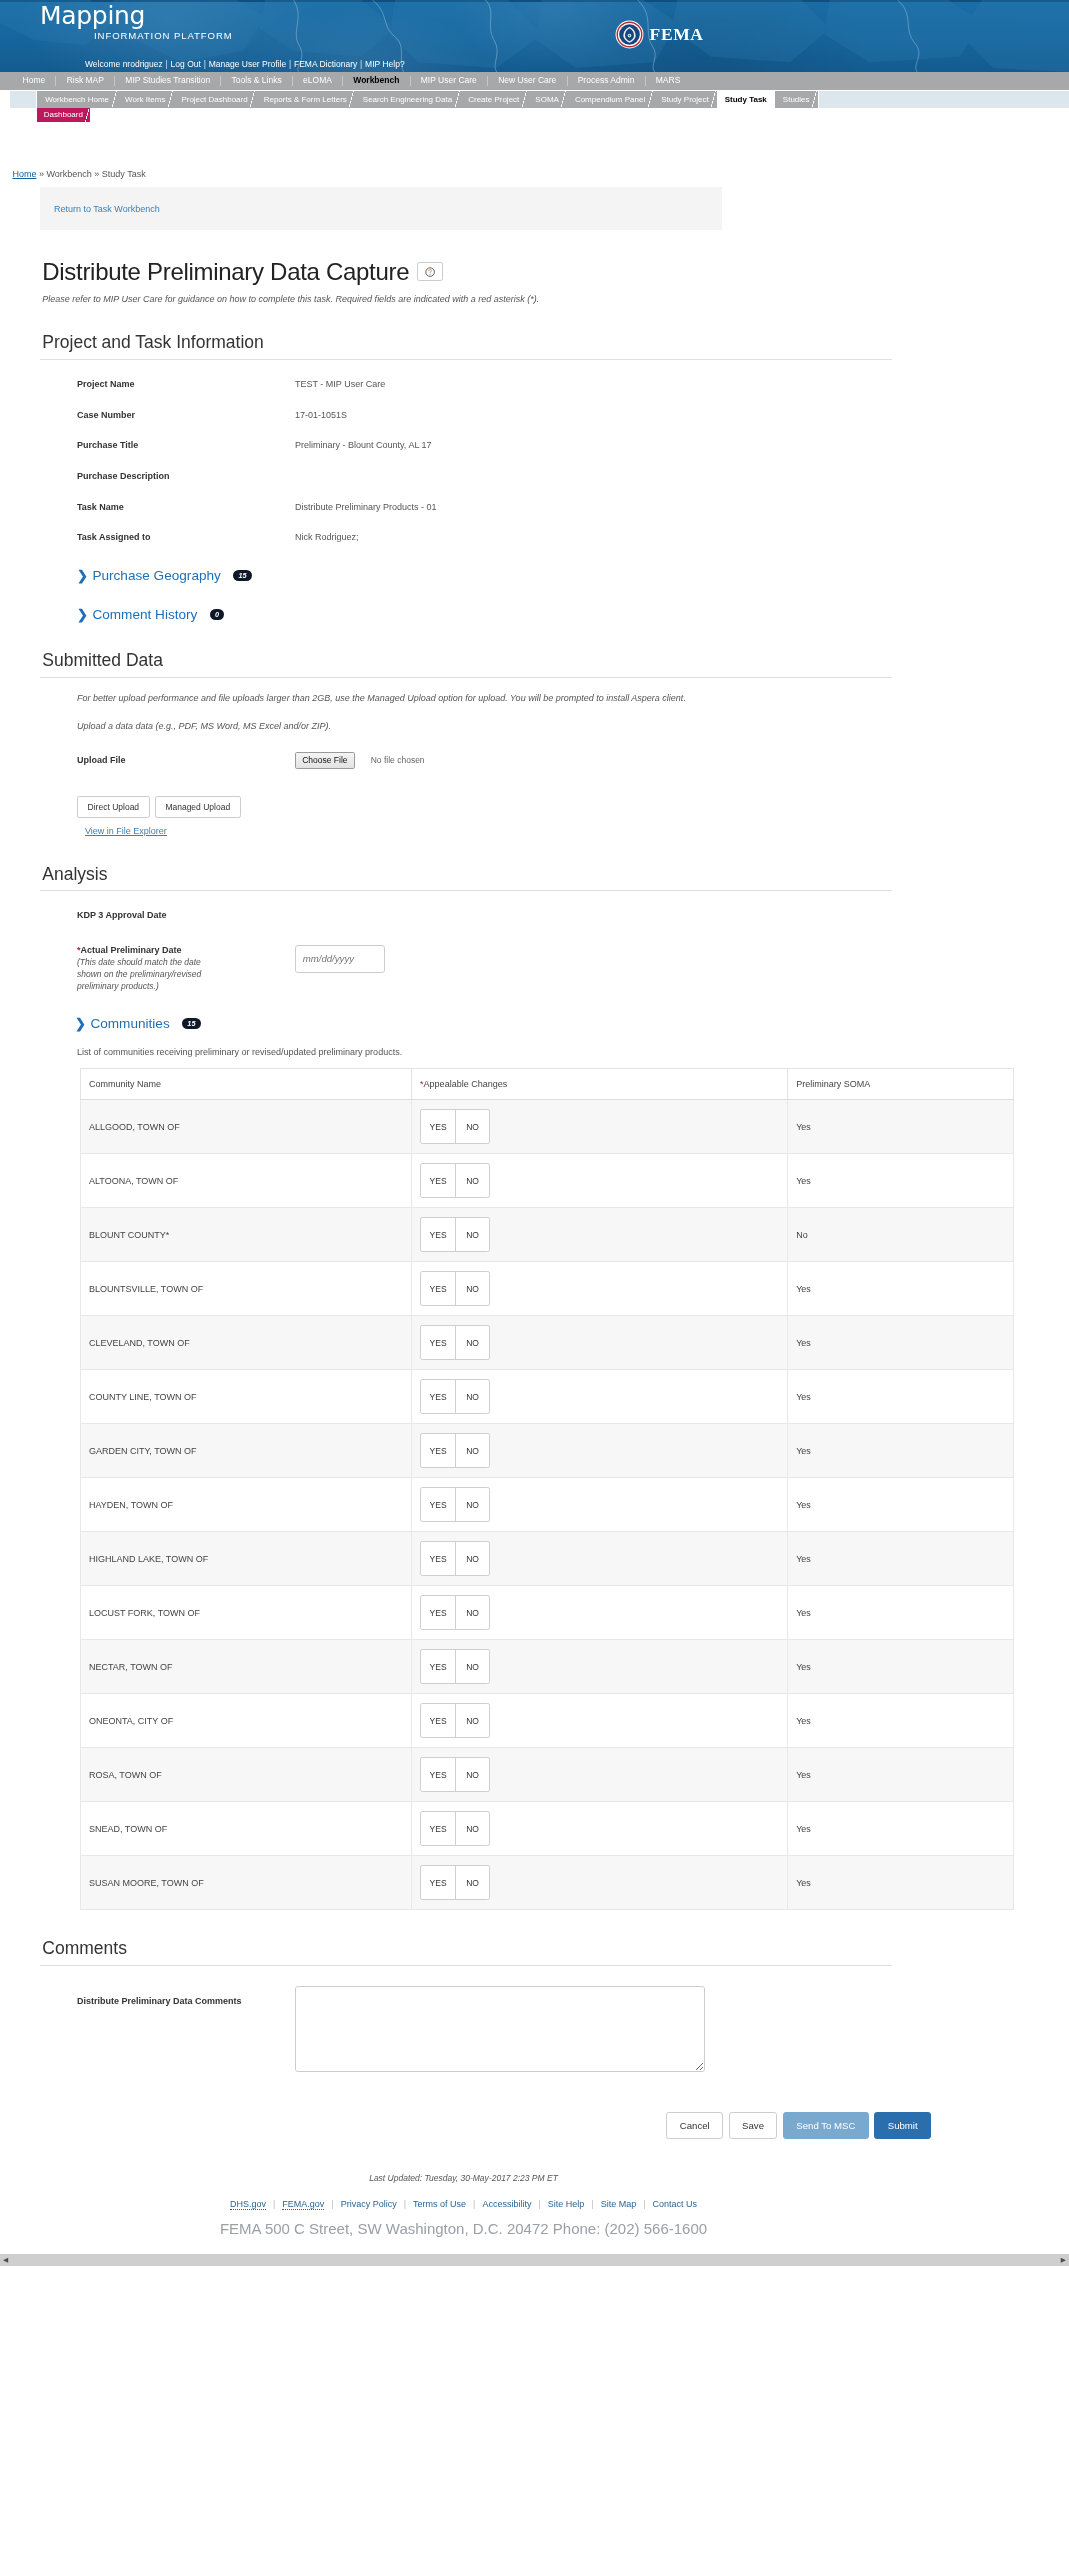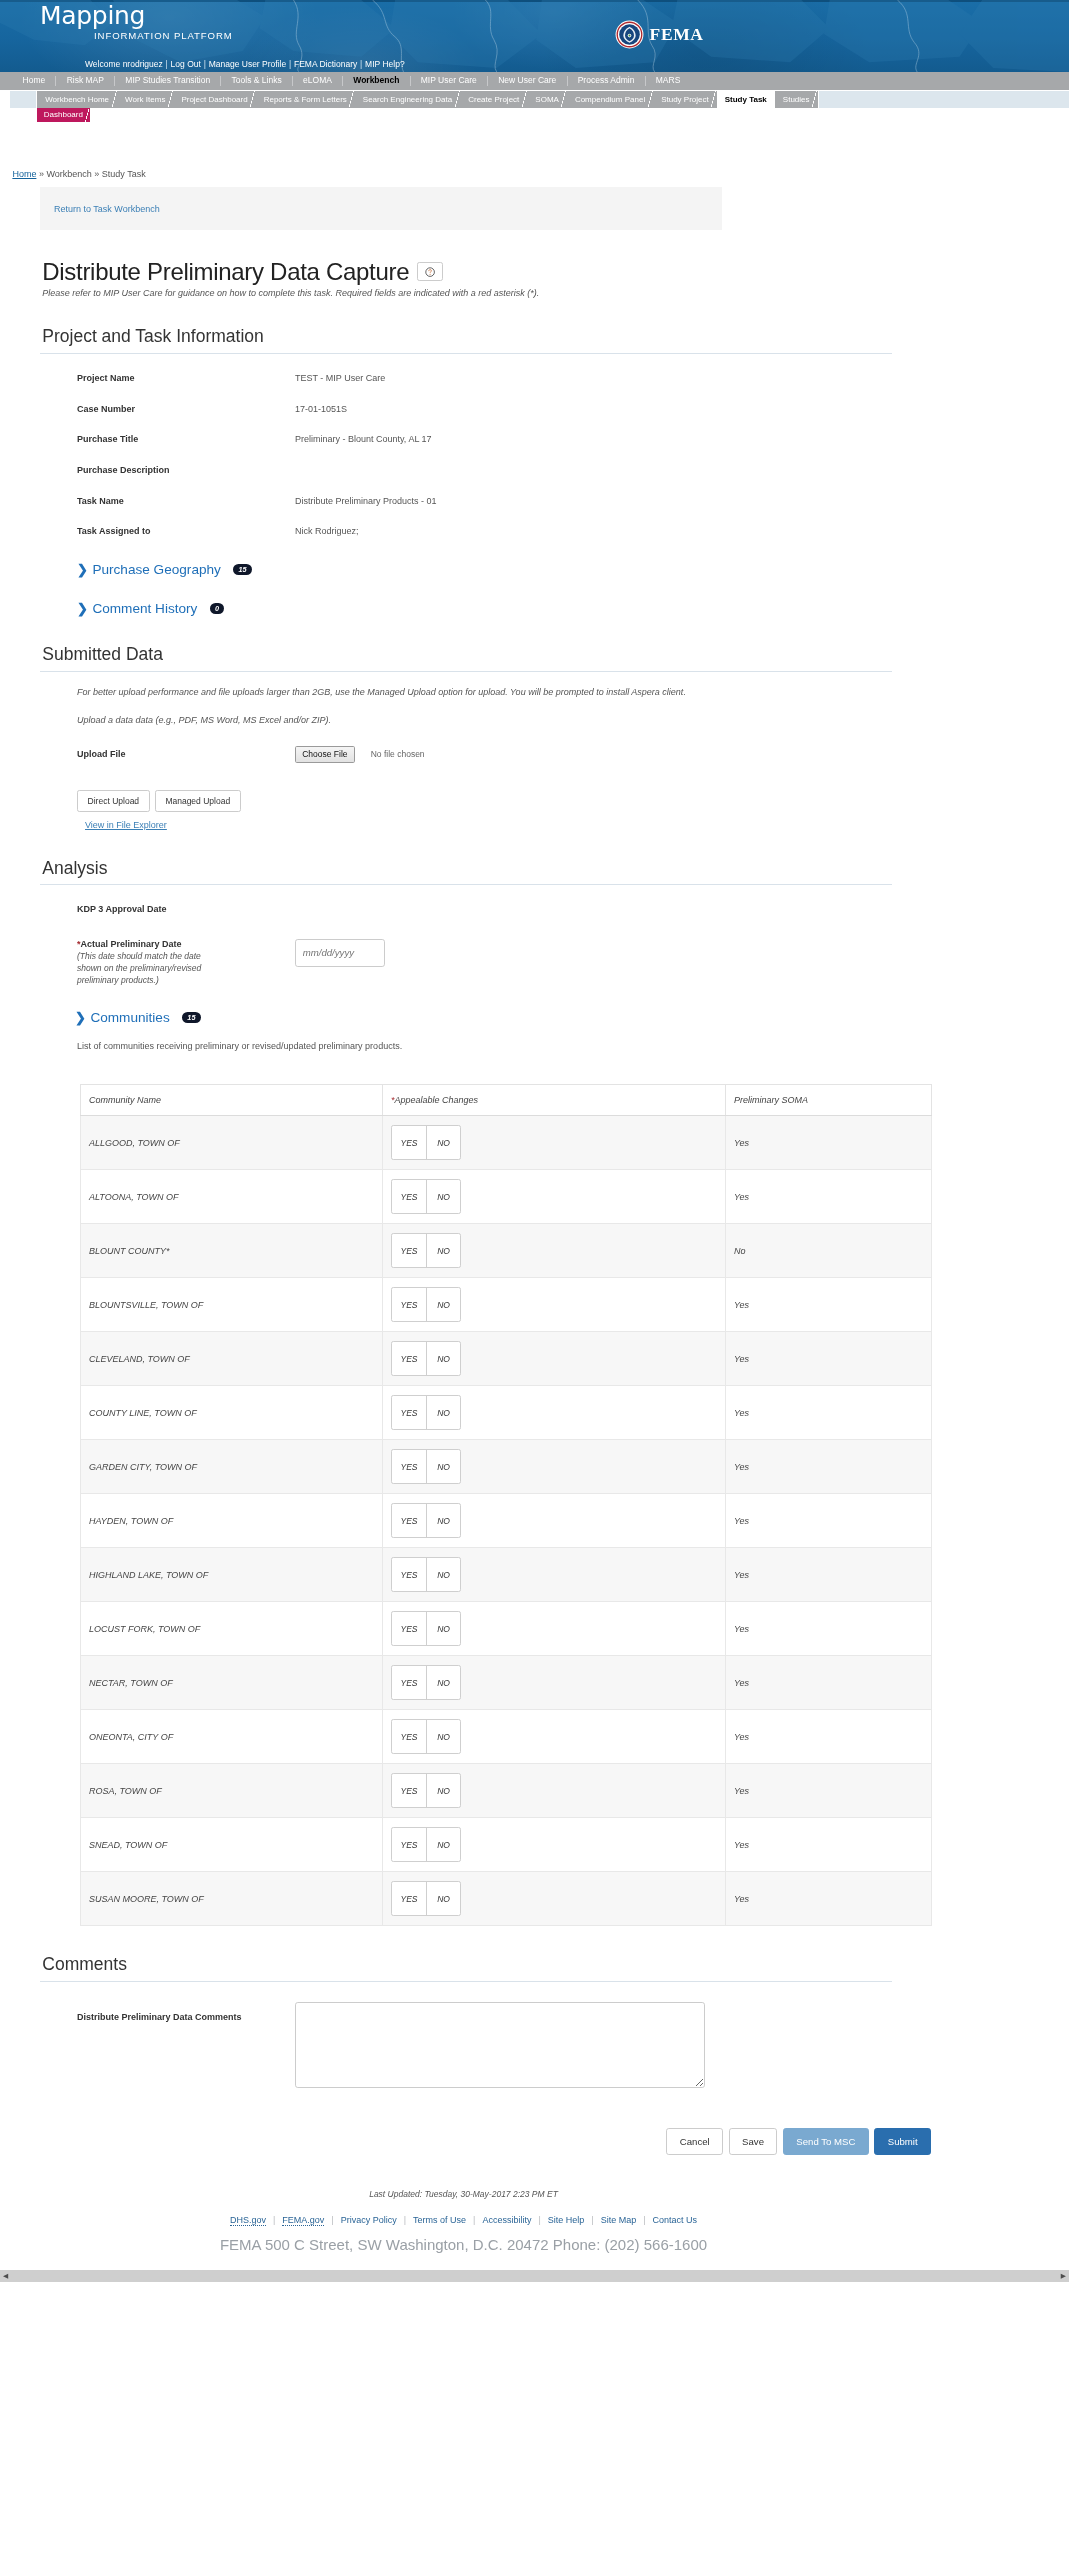--- a/index.html
+++ b/index.html
@@ -109,21 +109,21 @@
 
   .page-title-row { display:flex; align-items:center; gap:8px; margin-top:29px; padding-left:2.3px; }
   .page-title { font-size:24px; font-weight:300; color:#222; letter-spacing:-0.3px; line-height:1.05; }
   .help-btn {
     width:25.4px; height:18.6px; border:0.6px solid #ccc; border-radius:2.3px; background:#fff;
     display:flex; align-items:center; justify-content:center; cursor:pointer;
   }
   .help-btn svg { display:block; }
 
   .page-sub {
-    margin-top:4px; padding-left:2.3px;
+    margin-top:10px; padding-left:2.3px;
     font-size:9px; font-style:italic; color:#555;
   }
 
   .section-head {
     margin-top:28px; padding-left:2.3px;
     font-size:17.5px; font-weight:300; color:#333;
     padding-bottom:5.6px; border-bottom:1.1px solid #d9e2ea; width:852px;
   }
 
   .field-row { display:flex; margin-top:19px; padding-left:37px; }
@@ -162,21 +162,21 @@
   .req-label { font-size:9px; font-weight:bold; color:#333; }
   .req-star { color:#a3282d; }
   .req-help { font-size:8.5px; font-style:italic; color:#555; line-height:1.42; margin-top:1.1px; width:147px; }
   .date-input {
     width:90px; height:28px; border:0.6px solid #ccc; border-radius:2.8px; background:#fff;
     font-size:9.6px; font-style:italic; color:#999; padding:0 6.8px;
     font-family:"Liberation Sans", sans-serif;
   }
 
   
-  .comm-table { margin-top:31px; margin-left:40px; width:852px; border-collapse:collapse;font-style:italic; }
+  .comm-table { margin-top:9px; margin-left:40px; width:934px; border-collapse:collapse; }
   .comm-table th {
     text-align:left; font-size:9px; font-weight:normal; color:#444;
     padding:10.2px 8px; border:0.6px solid #e3e3e3; border-bottom:1.7px solid #dcdcdc;
     background:#ffffff; vertical-align:middle;
   }
   .comm-table td {
     border:0.6px solid #e8e8e8; padding:9px 8px; font-size:9px; color:#444; vertical-align:middle;
   }
   .comm-table tbody tr:nth-child(odd) td { background:#f7f7f7; }
   .comm-table tbody tr:nth-child(even) td { background:#ffffff; }

